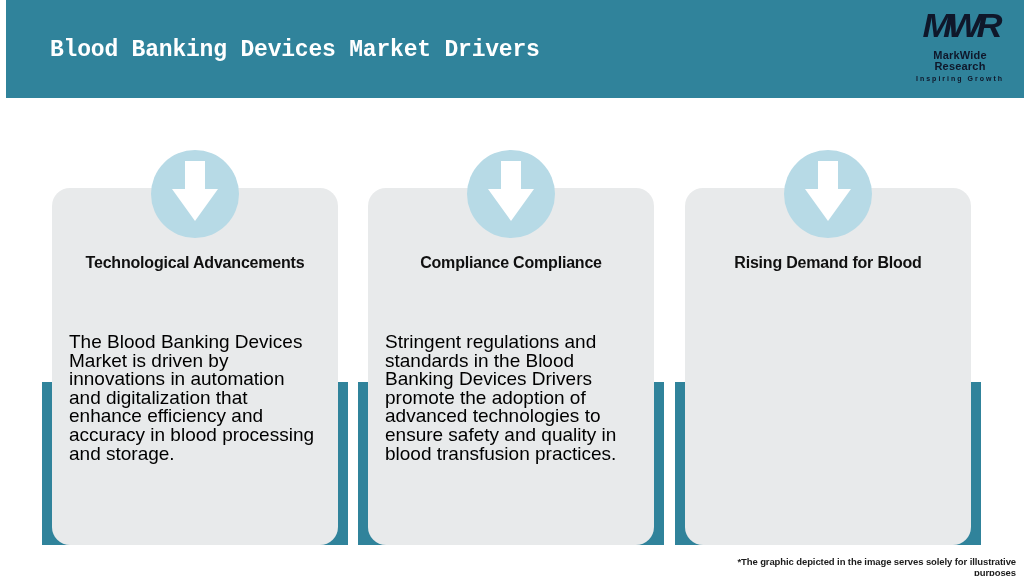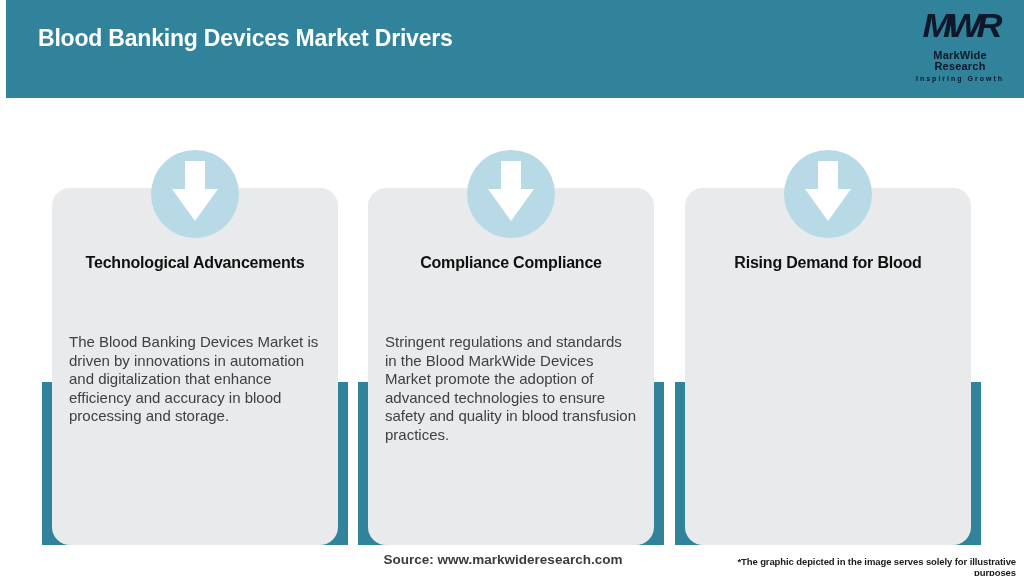--- a/index.html
+++ b/index.html
@@ -7,22 +7,22 @@
     position:relative;width:1024px;height:576px;overflow:hidden;
     background:#ffffff;font-family:"Liberation Sans",sans-serif;
     -webkit-font-smoothing:antialiased;
   }
   
   .header{
     position:absolute;left:6px;top:0;width:1018px;height:98px;
     background:#30839B;
   }
   .header-title{
-    position:absolute;left:32px;top:25px;margin:0;
-    color:#ffffff;font-size:23px;font-weight:bold;letter-spacing:-0.2px;
+    position:absolute;left:32px;top:25px;margin:12px;
+    color:#ffffff;font-size:23px;font-weight:bold;letter-spacing:-0.2px;font-family:Liberation Mono, monospace;
   }
   .logo{
     position:absolute;right:12px;top:8px;width:104px;text-align:center;
     color:#0f172a;line-height:1;
   }
   .logo-monogram{
     font-size:36px;font-weight:bold;font-style:italic;
     letter-spacing:-5px;transform:scaleY(0.92);display:block;
   }
   .logo-name{display:block;font-size:11px;font-weight:bold;margin-top:6px;letter-spacing:0.2px;}
@@ -42,21 +42,21 @@
     width:88px;height:88px;border-radius:50%;background:#B7DAE6;
     display:flex;align-items:center;justify-content:center;
   }
   .icon-circle svg{display:block;margin-top:-4px;}
   .card-title{
     margin:66px 10px 0 10px;text-align:center;
     font-size:16px;font-weight:bold;color:#101010;letter-spacing:-0.2px;
   }
   .card-body{
     margin:61px 0 0 0;padding:0 17px;
-    font-size:15px;line-height:18.6px;color:#404040;
+    font-size:19px;line-height:18.6px;color:#000000;
   }
   
   .footer-source{
     position:absolute;left:337px;top:552px;width:332px;text-align:center;
     font-size:13.5px;font-weight:bold;color:#3C3C3C;
   }
   .footer-disclaimer{
     position:absolute;right:8px;top:556px;width:320px;text-align:right;
     font-size:9.5px;font-weight:600;color:#1B1B1B;letter-spacing:-0.1px;
   }
@@ -89,28 +89,27 @@
     <div class="card-body">The Blood Banking Devices Market is driven by innovations in automation and digitalization that enhance efficiency and accuracy in blood processing and storage.</div>
   </div>
 
   <div class="card card-2">
     <div class="icon-circle">
       <svg width="50" height="66" viewBox="0 0 50 66" xmlns="http://www.w3.org/2000/svg">
         <path d="M15 2 h20 v28 h13 L25 62 L2 30 h13 z" fill="#ffffff"></path>
       </svg>
     </div>
     <div class="card-title">Compliance Compliance</div>
-    <div class="card-body">Stringent regulations and standards in the Blood MarkWide Devices Market promote the adoption of advanced technologies to ensure safety and quality in blood transfusion practices.</div>
+    <div class="card-body">Stringent regulations and standards in the Blood Banking Devices Drivers promote the adoption of advanced technologies to ensure safety and quality in blood transfusion practices.</div>
   </div>
 
   <div class="card card-3">
     <div class="icon-circle">
       <svg width="50" height="66" viewBox="0 0 50 66" xmlns="http://www.w3.org/2000/svg">
         <path d="M15 2 h20 v28 h13 L25 62 L2 30 h13 z" fill="#ffffff"></path>
       </svg>
     </div>
     <div class="card-title">Rising Demand for Blood</div>
   </div>
 
-  <div class="footer-source">Source: www.markwideresearch.com</div>
   <div class="footer-disclaimer">*The graphic depicted in the image serves solely for illustrative purposes</div>
 
 </div>
 
 </body></html>

